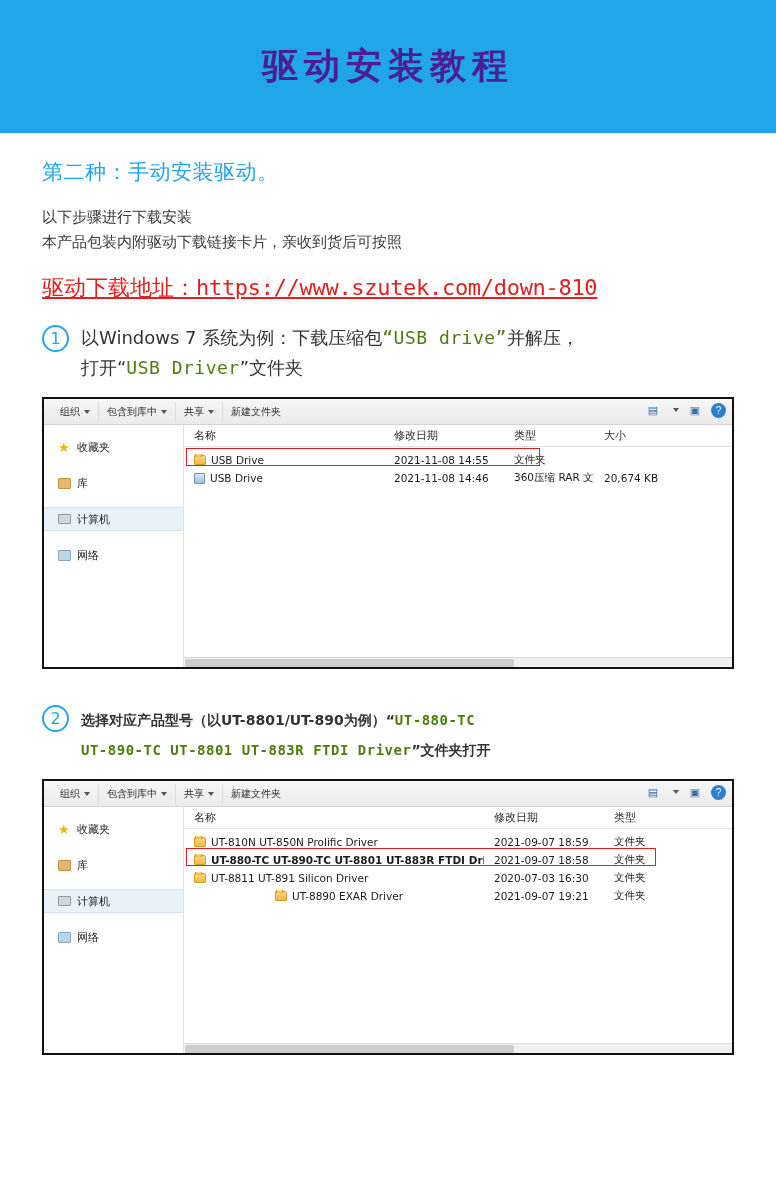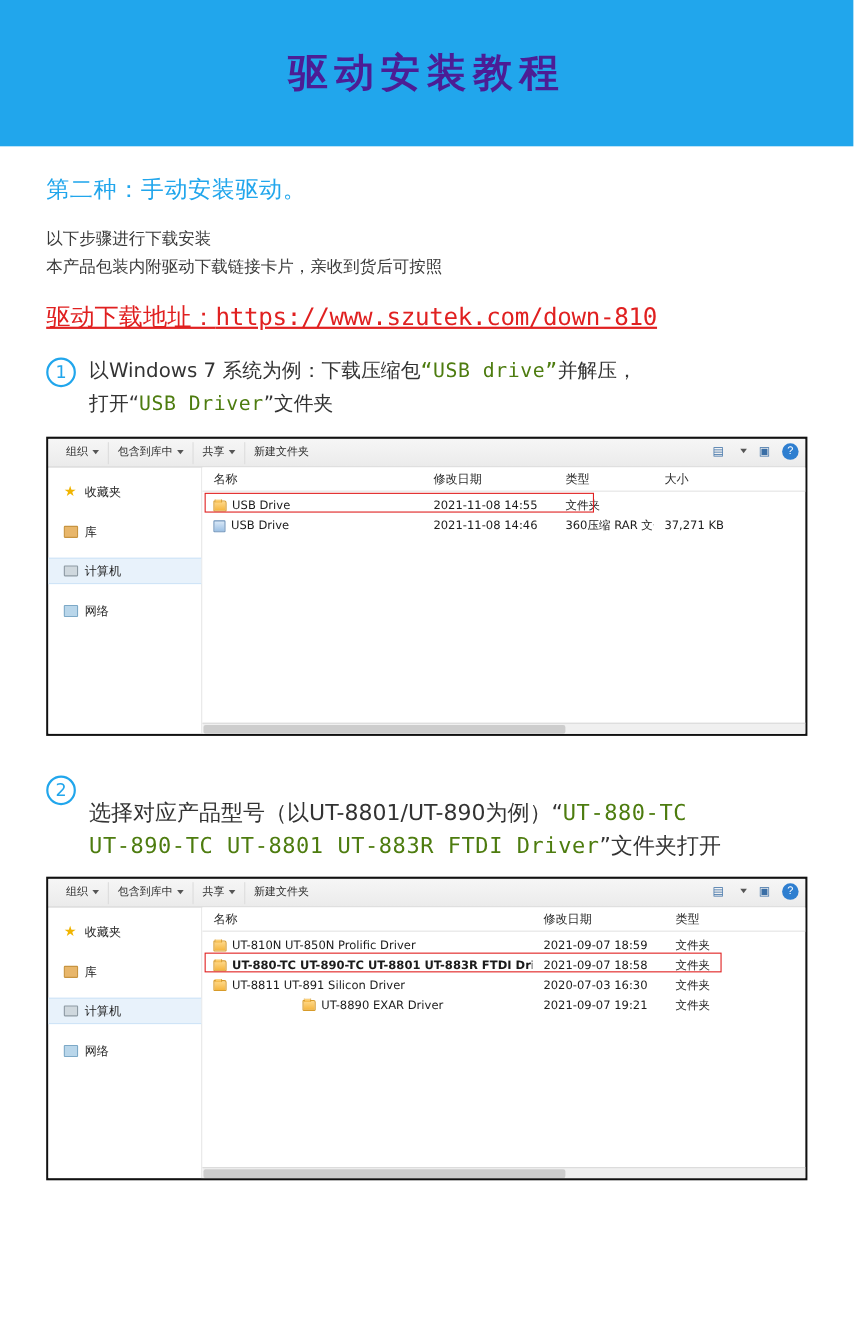--- a/index.html
+++ b/index.html
@@ -94,25 +94,26 @@
   }
   .mono-blue {
     color: #4d7c0f;
     font-family: "DejaVu Sans Mono", monospace;
     letter-spacing: 0.5px;
   }
 
   .step2-wrap { padding: 0 42px; margin-top: 34px; }
   .step2-head { display:flex; align-items:flex-start; }
   .step2-cont {
-    font-size: 20px;
+    font-size: 14px;
     line-height: 30px;
     color:#333;
     font-family: "DejaVu Sans", sans-serif;
-    margin-top: 20px;
+    margin-top: 2px;
+    font-weight: bold;
   }
 
   
   .shot {
     margin: 14px 42px 0 42px;
     border: 2px solid #111111;
     background: #f3f3f3;
     position: relative;
   }
   .shot-1 { height: 272px; }
@@ -358,21 +359,21 @@
           <div class="f-type">文件夹</div>
           <div class="f-size"></div>
         </div>
         <div class="frow">
           <div class="f-name">
             <span class="rar-ico"></span>
             <span>USB Drive</span>
           </div>
           <div class="f-date">2021-11-08 14:46</div>
           <div class="f-type">360压缩 RAR 文件</div>
-          <div class="f-size">37,271 KB</div>
+          <div class="f-size">20,674 KB</div>
         </div>
         <div class="redbox" style="left:2px; top:1px; width:354px; height:18px;"></div>
       </div>
       <div class="scrollbar-h">
         <div class="sb-thumb"></div>
       </div>
     </div>
   </div>
 </div>
 

